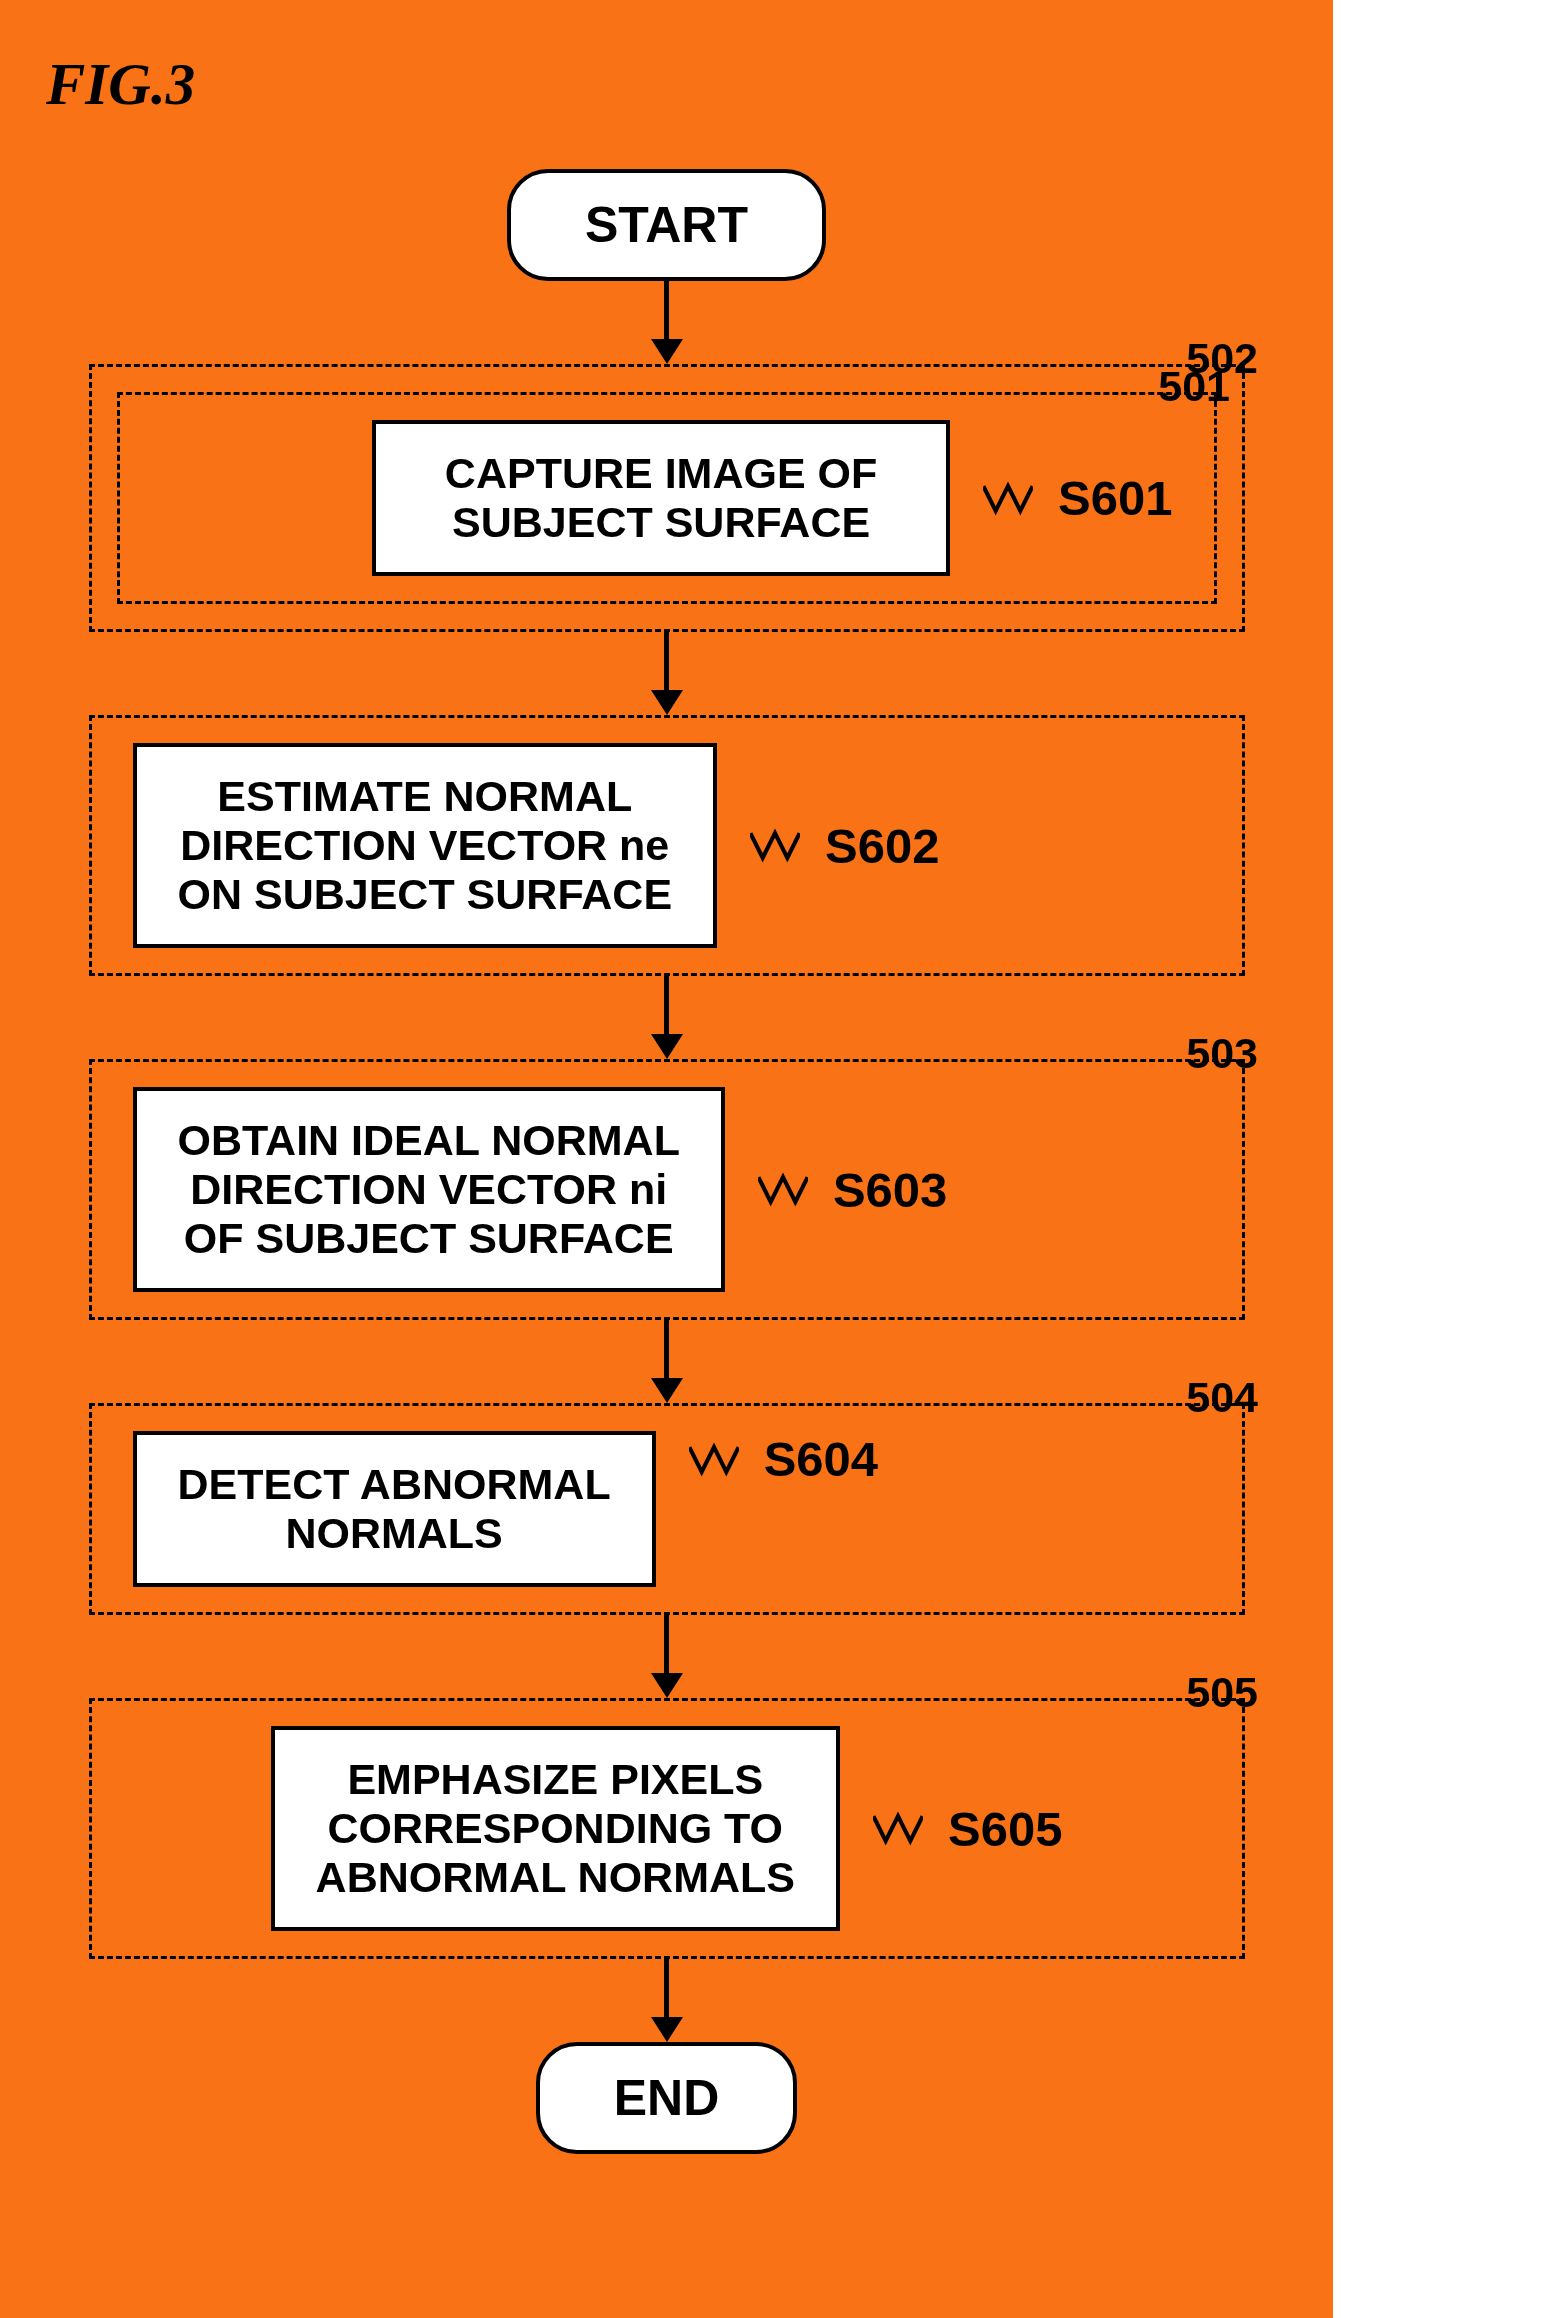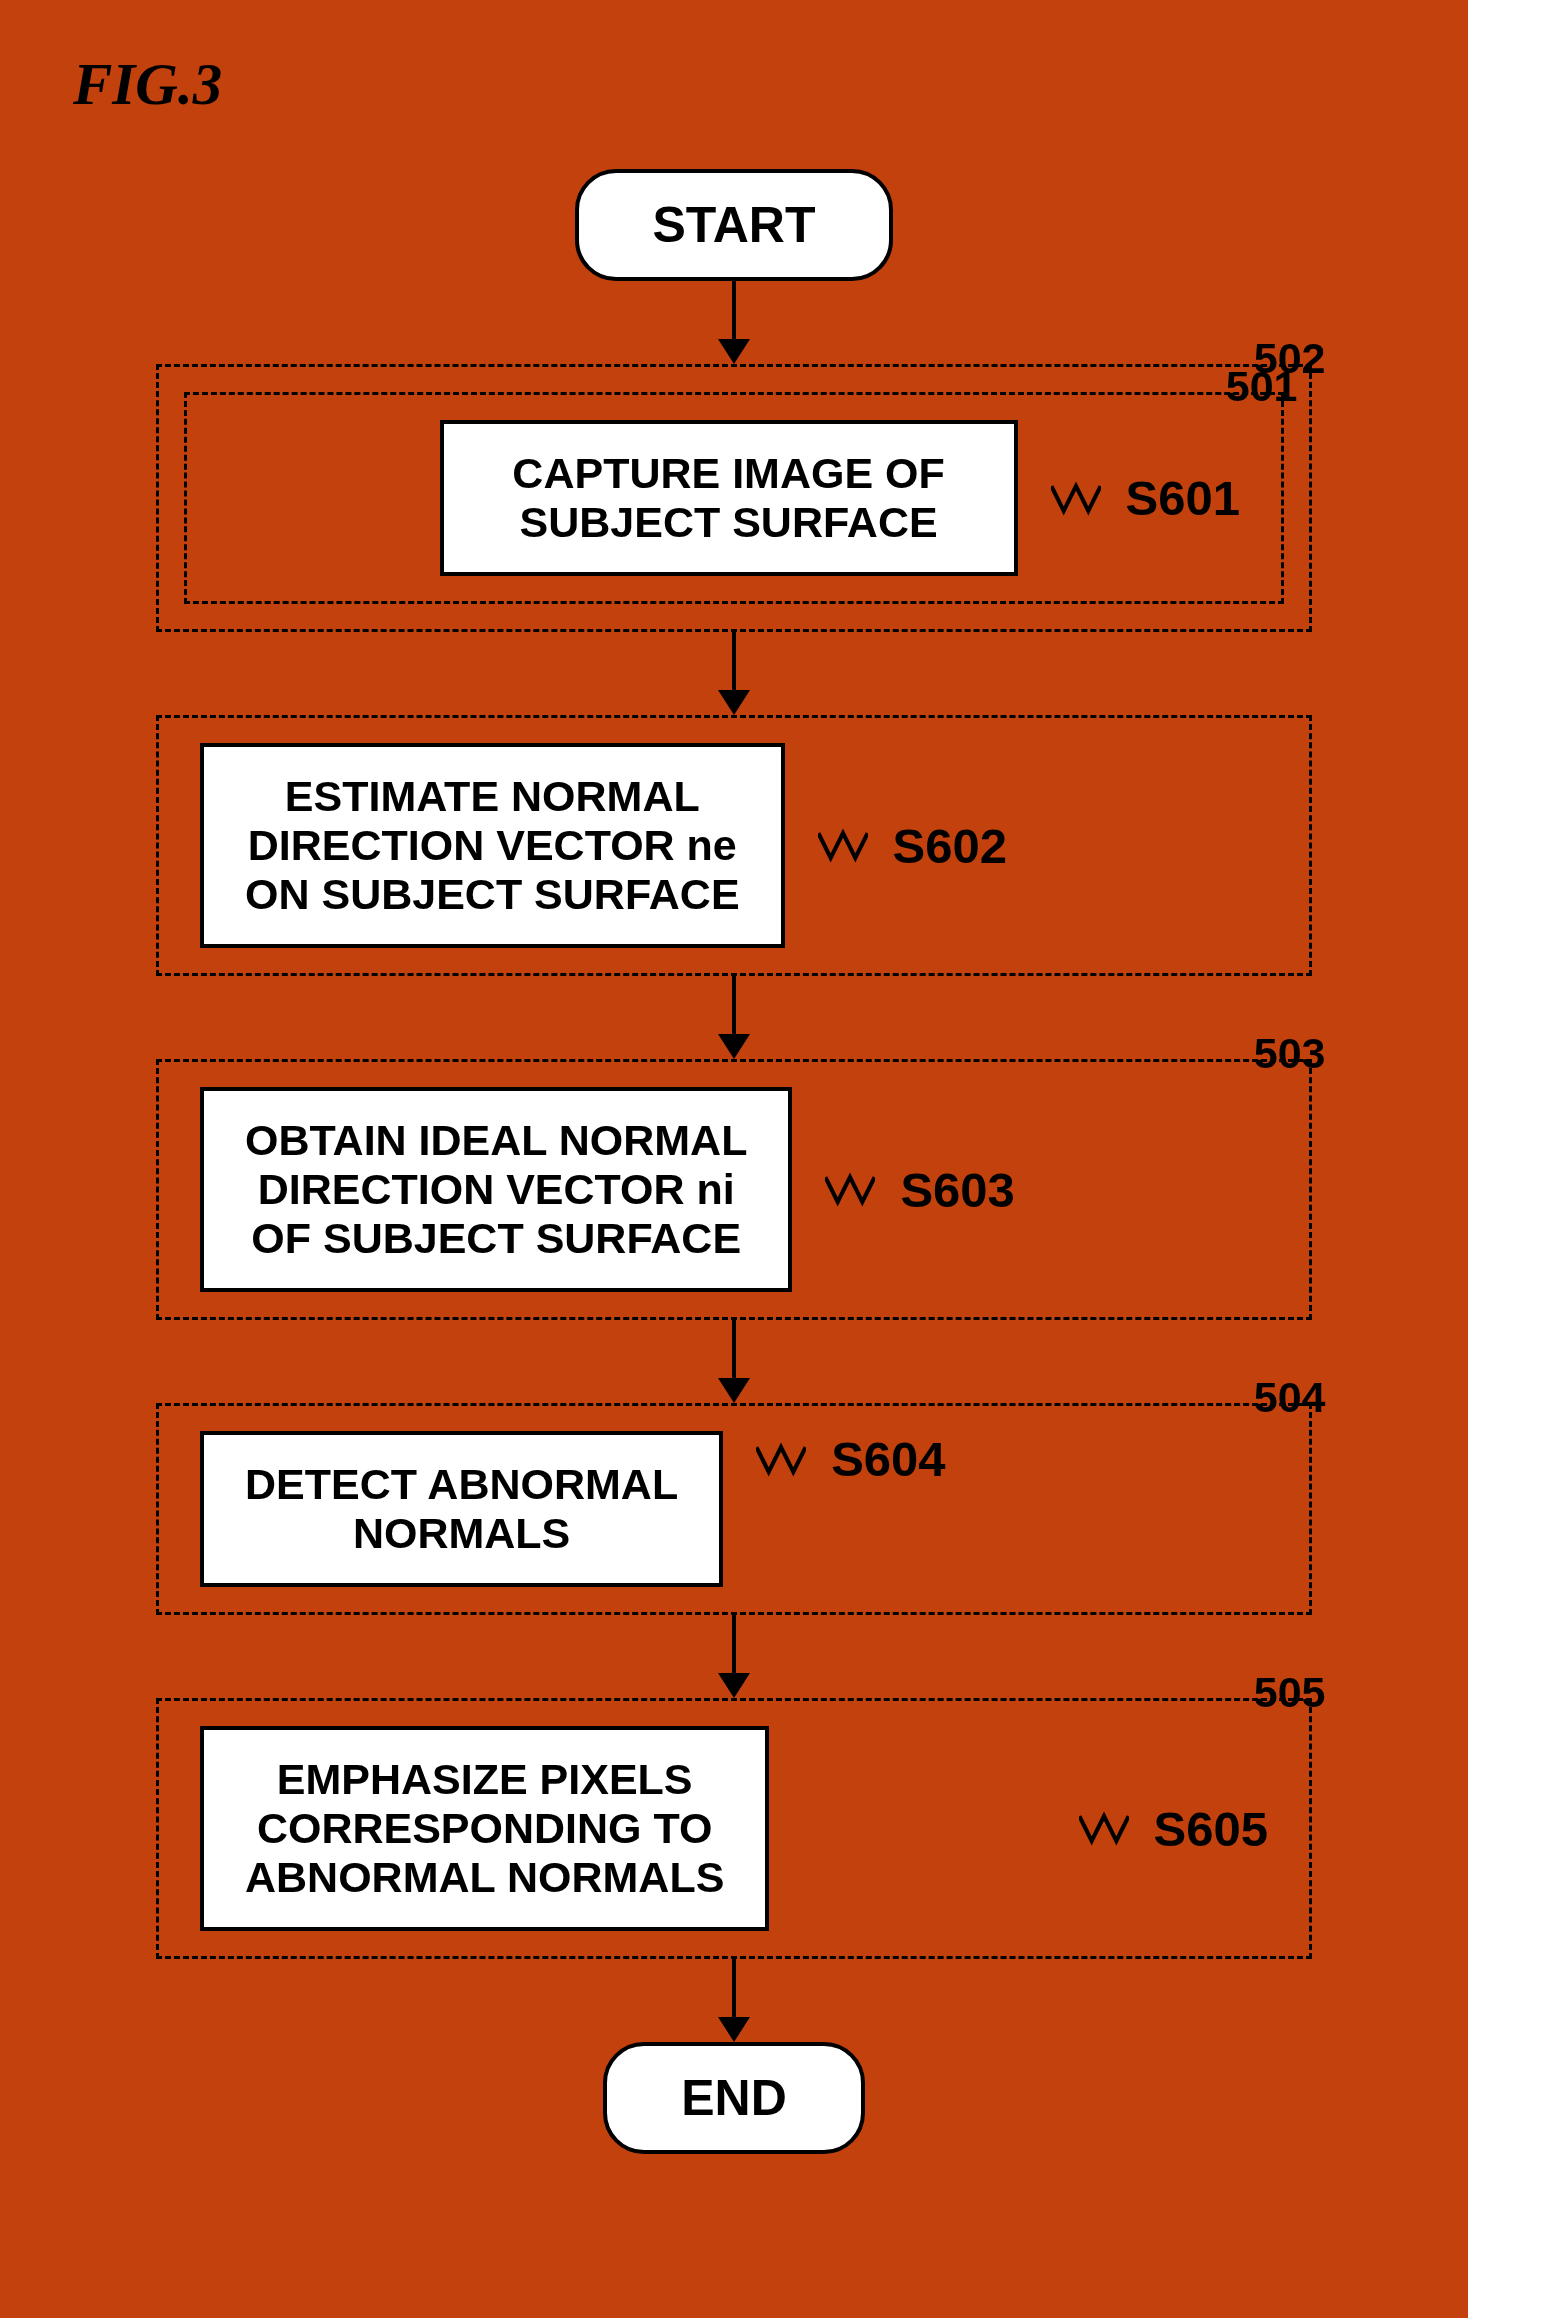--- a/index.html
+++ b/index.html
@@ -6,25 +6,25 @@
     body {
       background: #ffffff;
       font-family: Arial, sans-serif;
       width: 1566px;
       min-height: 2319px;
       position: relative;
       overflow: hidden;
     }
 
     .page {
-      width: 1468px;
+      width: 1333px;
       min-height: 2319px;
-      background: #c2410c;
-      position: relative;
-      padding: 50px 73px;
+      background: #f97316;
+      position: relative;
+      padding: 50px 46px;
     }
 
     .fig-title {
       font-size: 59px;
       font-style: italic;
       font-weight: bold;
       margin-bottom: 50px;
       font-family: 'Times New Roman', serif;
     }
 
@@ -215,21 +215,21 @@
         </div>
       </div>
     </div>
 
     <div class="arrow-down">
       <div class="arrow-line"></div>
       <div class="arrow-head"></div>
     </div>
 
     <div class="section-wrapper">
-      <div style="border: 3.3px dashed #000; padding: 25px 41px 25px 41px; display:flex; align-items:center; justify-content:space-between; gap:33px; position:relative;">
+      <div style="border: 3.3px dashed #000; padding: 25px 41px 25px 41px; display:flex; align-items:center; justify-content:center; gap:33px; position:relative;">
         <div style="position:absolute; right:-16.5px; top:-33px; font-size:43px; font-weight:bold; font-family:Arial,sans-serif;">
           <span>505</span>
         </div>
         <div class="process-box" style="min-width:495px;">
           <span>EMPHASIZE PIXELS</span><br>
           <span>CORRESPONDING TO</span><br>
           <span>ABNORMAL NORMALS</span>
         </div>
         <div class="step-label">
           <svg width="50" height="41" viewBox="0 0 60 50">

